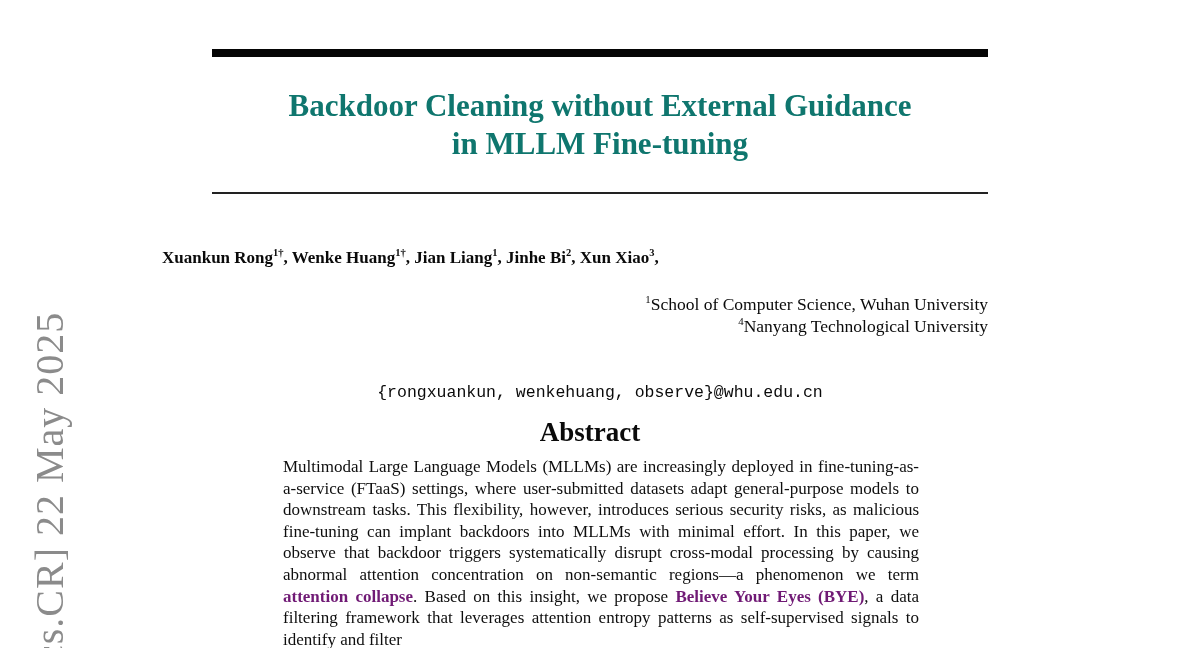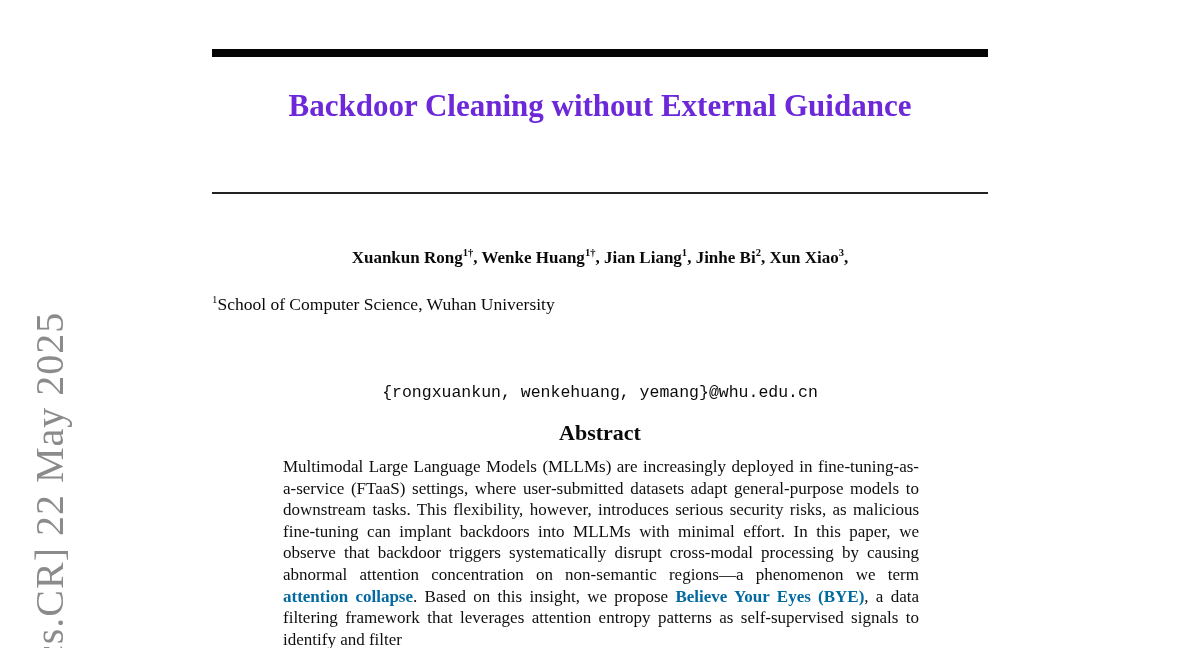--- a/index.html
+++ b/index.html
@@ -39,95 +39,96 @@
     background: #222222;
   }
   .title {
     position: absolute;
     left: 212px; top: 87px;
     width: 776px;
     text-align: center;
     font-weight: bold;
     font-size: 31px;
     line-height: 37.5px;
-    color: #6d28d9;
+    color: #0f766e;
   }
   .authors {
     position: absolute;
     left: 162px; top: 246px;
     width: 876px;
-    text-align: center;
     font-weight: bold;
     font-size: 17px;
     line-height: 23.5px;
   }
   sup {
     font-size: 0.62em;
     line-height: 0;
     vertical-align: super;
   }
   .affils {
     position: absolute;
     left: 212px; top: 293px;
     width: 776px;
-    text-align: left;
+    text-align: right;
     font-size: 17.5px;
     line-height: 22.3px;
   }
   .email {
     position: absolute;
     left: 212px; top: 383px;
     width: 776px;
     text-align: center;
     font-family: "Liberation Mono", "DejaVu Sans Mono", monospace;
     font-size: 16.5px;
     line-height: 20px;
   }
   .abs-head {
     position: absolute;
-    left: 212px; top: 420px;
+    left: 202px; top: 420px;
     width: 776px;
     text-align: center;
     font-weight: bold;
-    font-size: 22px;
+    font-size: 27px;
     line-height: 25px;
   }
   .abs-body {
     position: absolute;
     left: 283px; top: 456px;
     width: 636px;
     font-size: 17px;
     line-height: 21.6px;
     text-align: justify;
     color: #0e0e0e;
   }
-  .abs-body b { color: #0369a1; }
+  .abs-body b { color: #701a75; }
 </style>
 </head>
 <body>
 
 <div class="page">
 
   <div class="watermark">cs.CR] 22 May 2025</div>
 
   <div class="rule-thick"></div>
 
   <div class="title">
     <div>Backdoor Cleaning without External Guidance</div>
+    <div>in MLLM Fine-tuning</div>
   </div>
 
   <div class="rule-thin"></div>
 
   <div class="authors">
     <div><span>Xuankun Rong<sup>1†</sup></span>, <span>Wenke Huang<sup>1†</sup></span>, <span>Jian Liang<sup>1</sup></span>, <span>Jinhe Bi<sup>2</sup></span>, <span>Xun Xiao<sup>3</sup></span>,</div>
   </div>
 
   <div class="affils">
       <div><sup>1</sup>School of Computer Science, Wuhan University</div>
+      <div><sup>4</sup>Nanyang Technological University</div>
     </div>
 
-  <div class="email">{rongxuankun, wenkehuang, yemang}@whu.edu.cn</div>
+  <div class="email">{rongxuankun, wenkehuang, observe}@whu.edu.cn</div>
 
   <div class="abs-head">Abstract</div>
 
   <div class="abs-body"><span>Multimodal Large Language Models (MLLMs) are increasingly deployed in fine-tuning-as-a-service (FTaaS) settings, where user-submitted datasets adapt general-purpose models to downstream tasks. This flexibility, however, introduces serious security risks, as malicious fine-tuning can implant backdoors into MLLMs with minimal effort. In this paper, we observe that backdoor triggers systematically disrupt cross-modal processing by causing abnormal attention concentration on non-semantic regions—a phenomenon we term </span><b>attention collapse</b><span>. Based on this insight, we propose </span><b>Believe Your Eyes (BYE)</b><span>, a data filtering framework that leverages attention entropy patterns as self-supervised signals to identify and filter</span></div>
 
 </div>
 
 </body></html>

